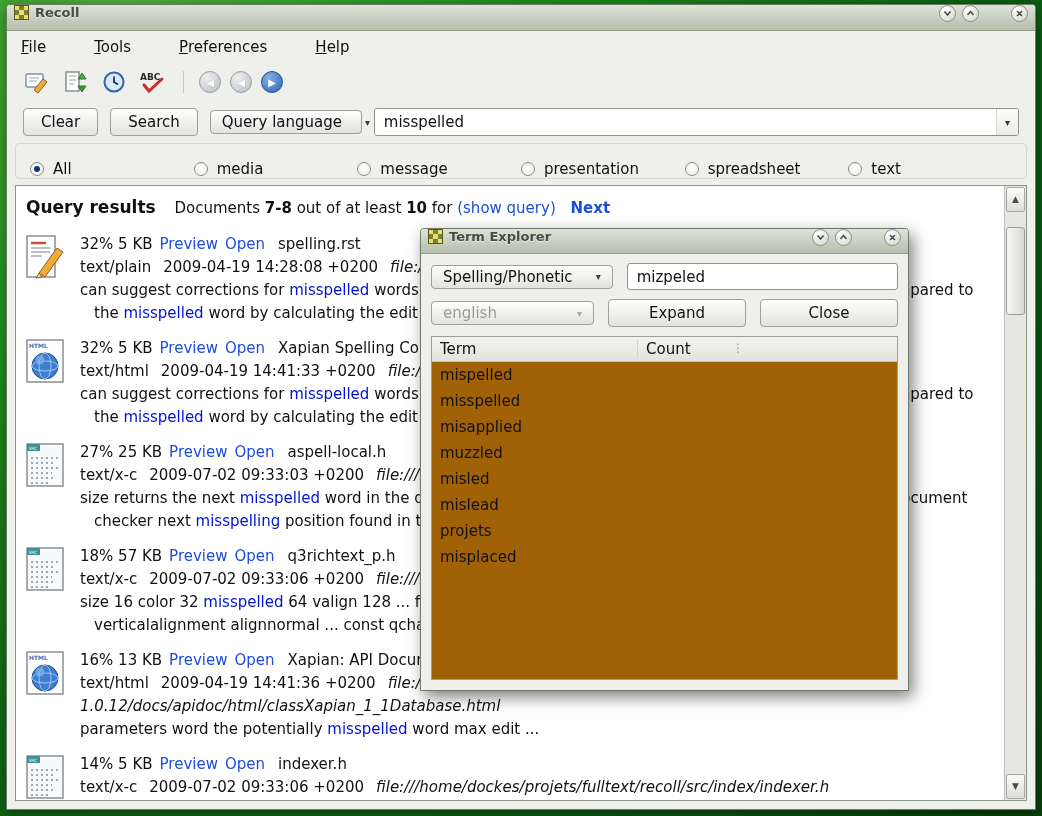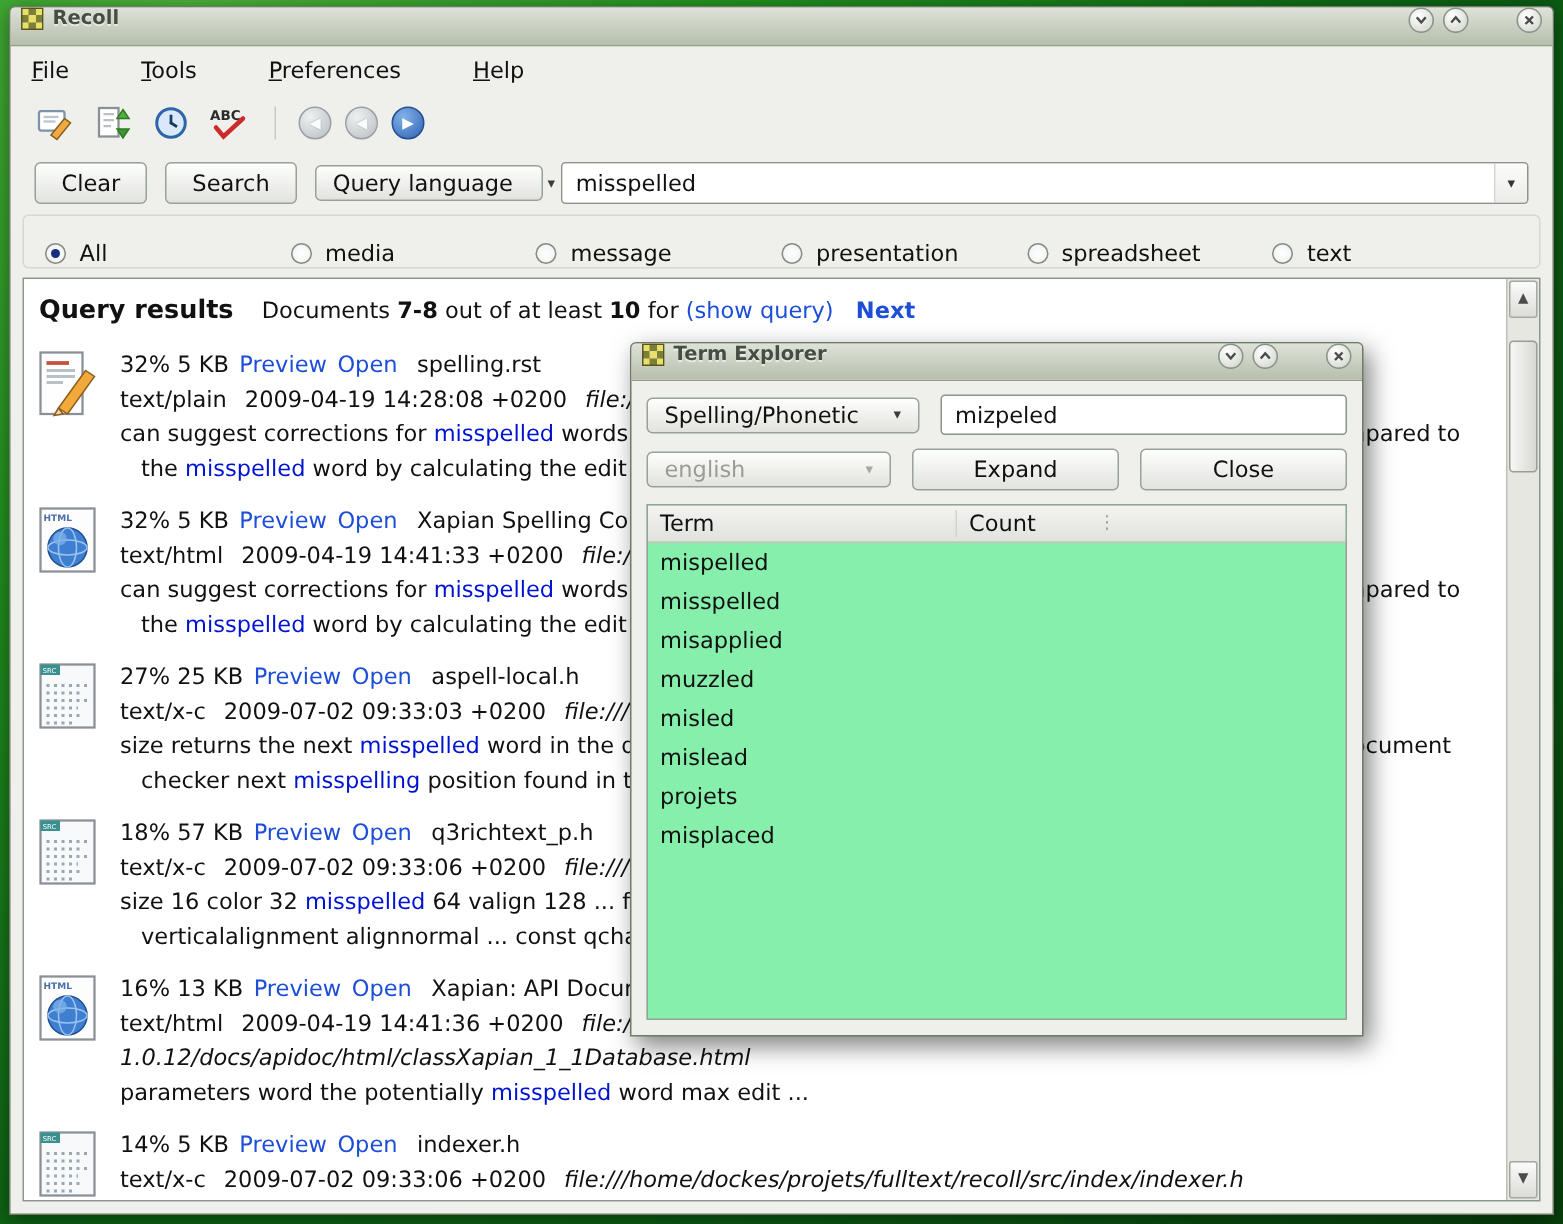--- a/index.html
+++ b/index.html
@@ -79,21 +79,21 @@
   .dialog .titlebar{flex:0 0 25px}
   .dlg-body{flex:1;display:flex;flex-direction:column;padding:9px 10px 10px;gap:9px;min-height:0}
   .dlg-row{display:flex;align-items:center;gap:14px}
   .mode-combo{flex:0 0 163px}
   .lang-combo{flex:0 0 163px}
   .combo.disabled{color:#9b9b96}
   .combo.disabled .caret{color:#a8a8a2}
   .text-input{flex:1;height:27px;border:1px solid #8c948c;border-radius:3px;padding:0 9px;background:#fff;outline:none;
     font:15px "DejaVu Sans","Liberation Sans",sans-serif;color:#111}
   .btn.grow{flex:1}
-  .term-table{flex:1;display:flex;flex-direction:column;border:1px solid #99a099;background:#86efac;overflow:hidden;min-height:0}
+  .term-table{flex:1;display:flex;flex-direction:column;border:1px solid #99a099;background:#a16207;overflow:hidden;min-height:0}
   .tt-head{flex:0 0 25px;display:flex;align-items:center;background:linear-gradient(#f3f3f1,#e1e1dd);
     border-bottom:1px solid #c3c3be;position:relative}
   .tcell{padding:0 8px;white-space:nowrap}
   .tcell.term{flex:0 0 205px}
   .tcell.count{flex:1}
   .tt-head .tcell.count{border-left:1px solid #d3d3ce}
   .col-handle{position:absolute;left:300px;top:4px;color:#9b9b94;font-size:12px;cursor:col-resize}
   .tt-body{flex:1;overflow:hidden}
   .trow{height:26px;display:flex;align-items:center;cursor:pointer}
 </style>

